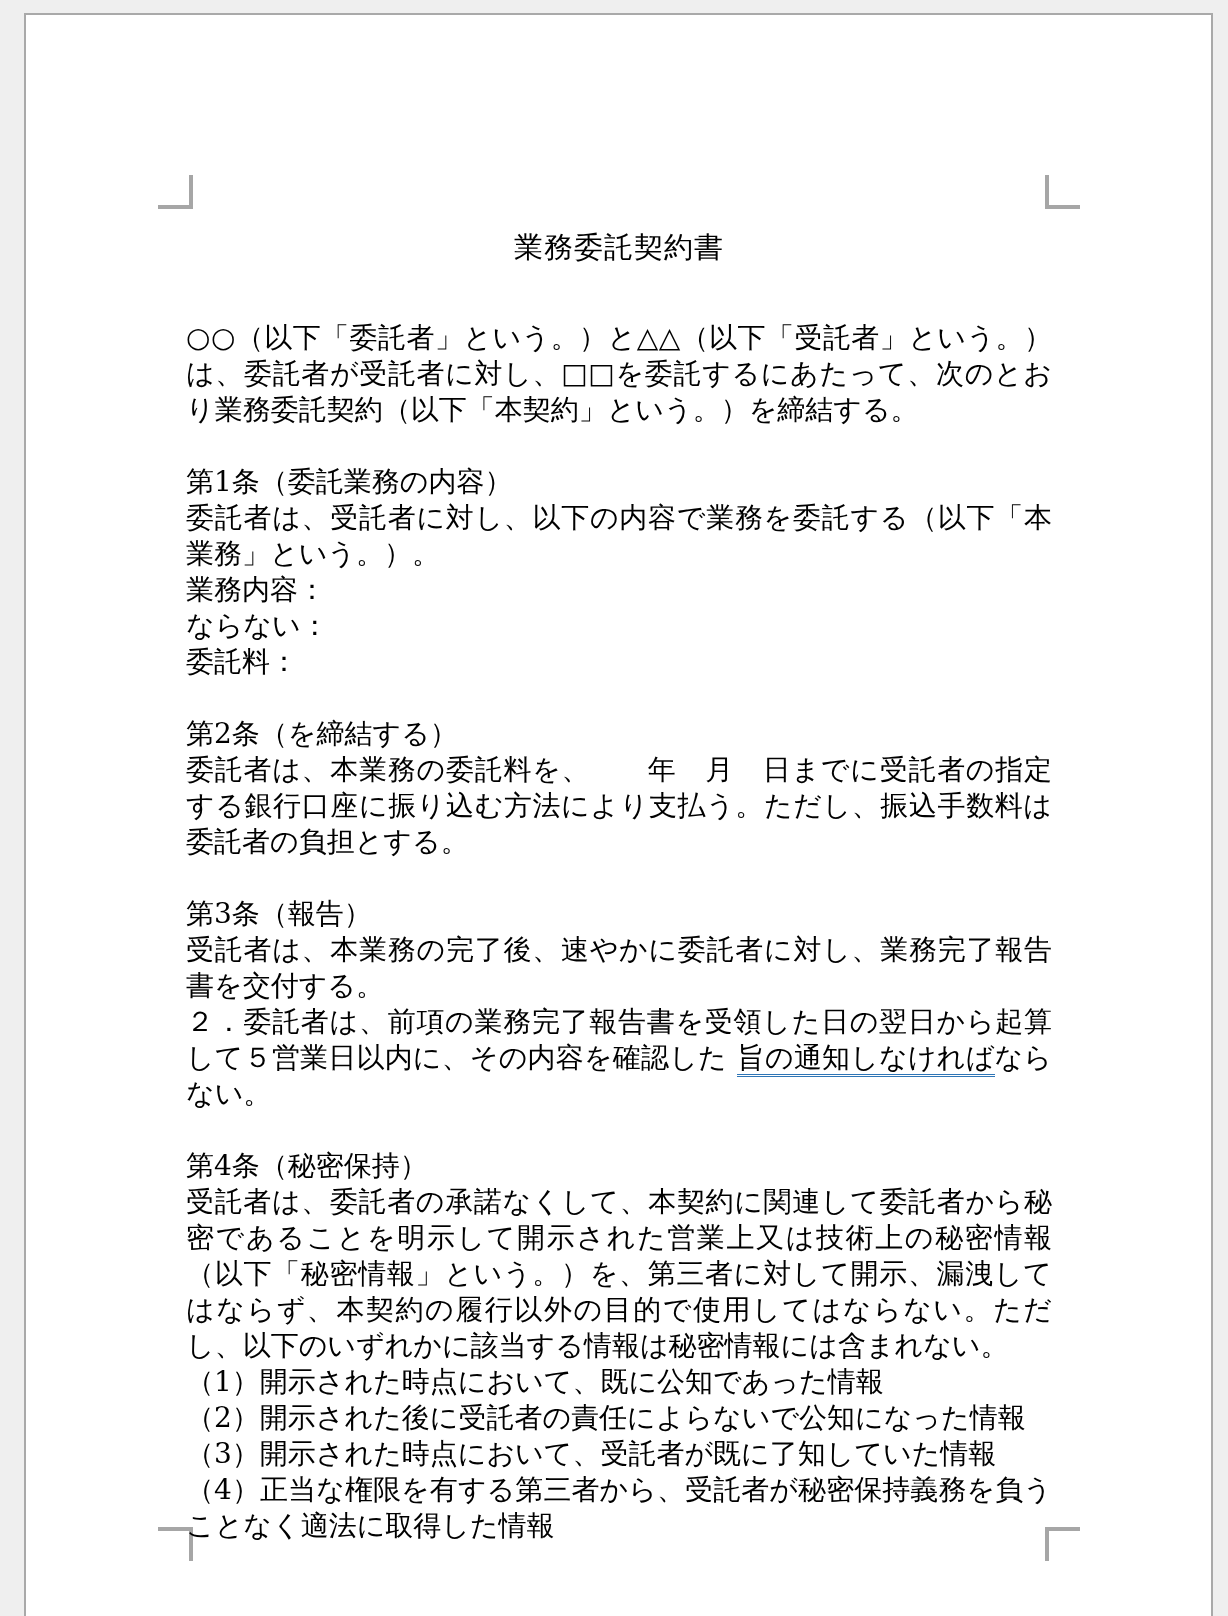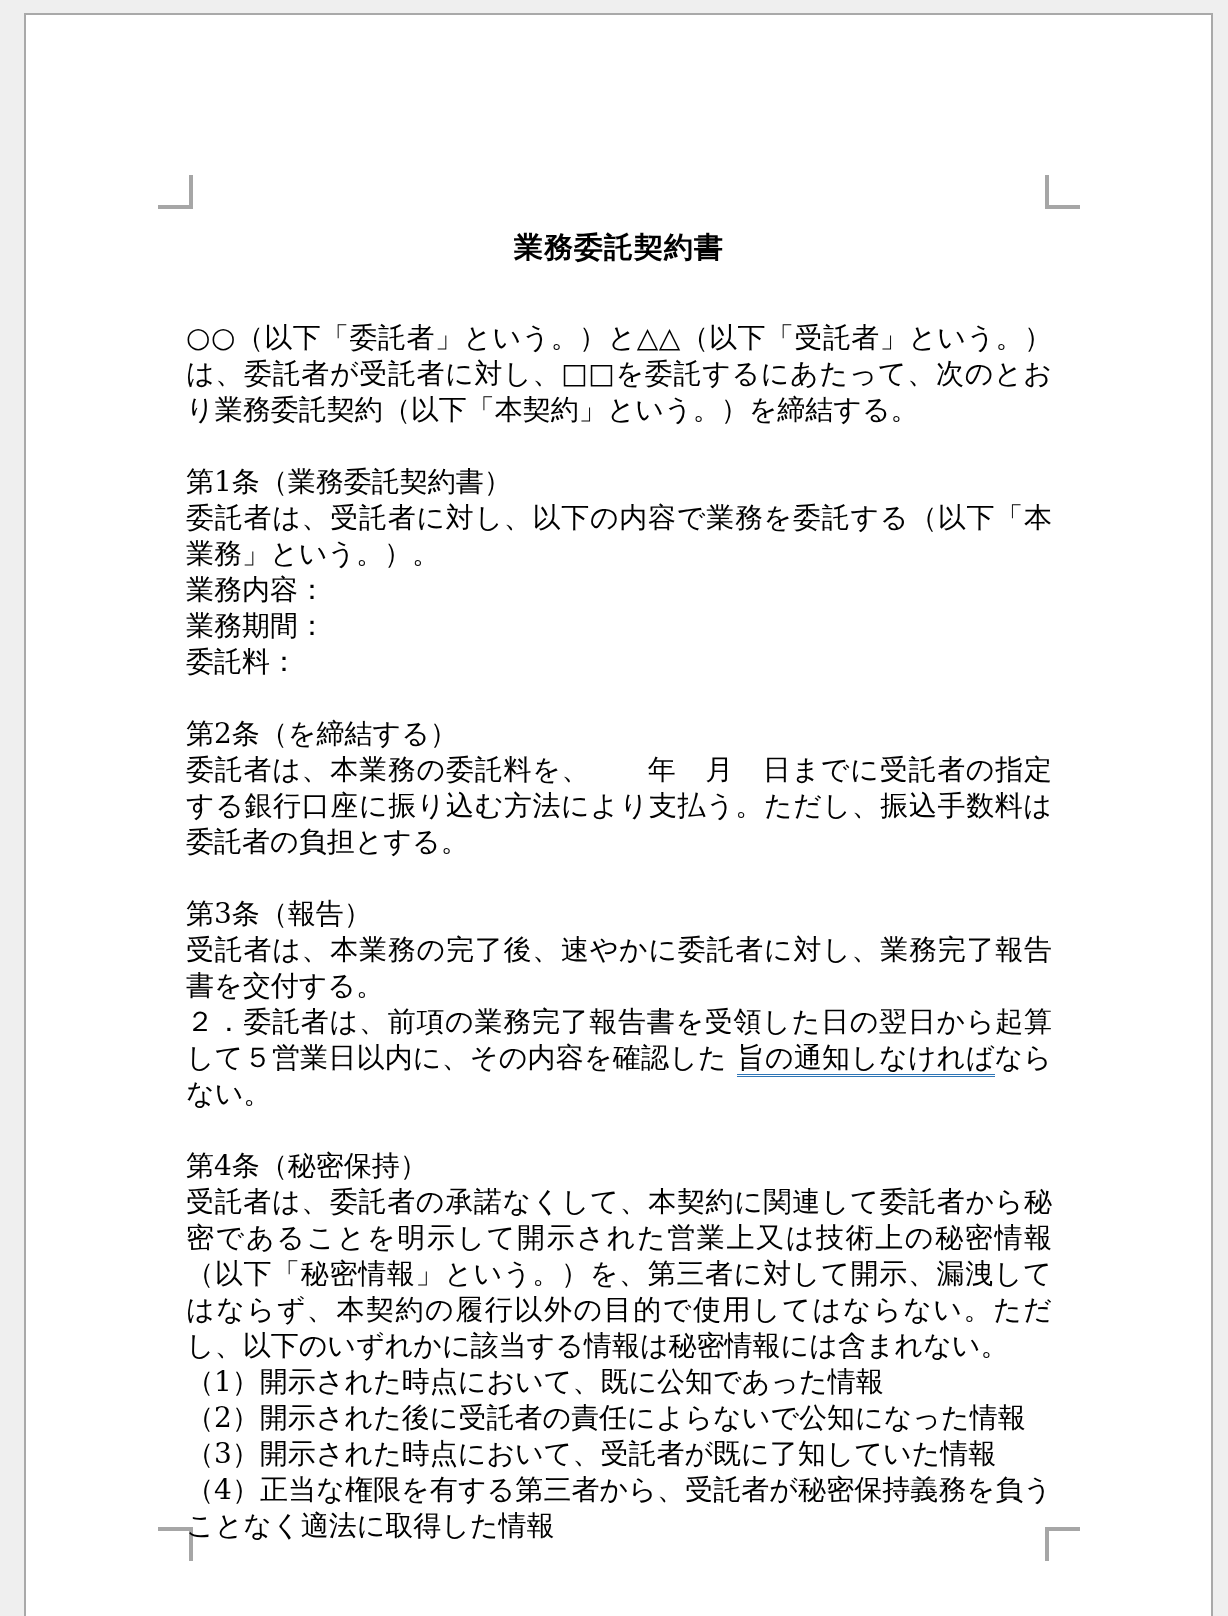--- a/index.html
+++ b/index.html
@@ -26,21 +26,21 @@
   .crop.br{left:1019px;top:1512px;border-left-width:4px;border-top-width:4px;}
 
   .content{
     position:absolute;
     left:160px;top:212px;
     width:866px;
     color:#000;
   }
   .doc-title{
     font-family:"DejaVu Sans", sans-serif;
-    font-weight:700;
+    font-weight:400;
     font-size:29px;
     line-height:40px;
     text-align:center;
     letter-spacing:1px;
     margin:0 0 53px 0;
   }
   .content p{
     margin:0;
     font-size:28px;
     line-height:36px;
@@ -64,24 +64,24 @@
     <div class="crop tr"></div>
     <div class="crop bl"></div>
     <div class="crop br"></div>
 
     <div class="content">
       <h1 class="doc-title">業務委託契約書</h1>
 
       <p>○○（以下「委託者」という。）と△△（以下「受託者」という。）は、委託者が受託者に対し、□□を委託するにあたって、次のとおり業務委託契約（以下「本契約」という。）を締結する。</p>
       <p class="blank"></p>
 
-      <p>第1条（業務委託契約書）</p>
+      <p>第1条（委託業務の内容）</p>
       <p>委託者は、受託者に対し、以下の内容で業務を委託する（以下「本業務」という。）。</p>
       <p>業務内容：</p>
-      <p>業務期間：</p>
+      <p>ならない：</p>
       <p>委託料：</p>
       <p class="blank"></p>
 
       <p>第2条（を締結する）</p>
       <p>委託者は、本業務の委託料を、　　年　月　日までに受託者の指定する銀行口座に振り込む方法により支払う。ただし、振込手数料は委託者の負担とする。</p>
       <p class="blank"></p>
 
       <p>第3条（報告）</p>
       <p>受託者は、本業務の完了後、速やかに委託者に対し、業務完了報告書を交付する。</p>
       <p><span>２．委託者は、前項の業務完了報告書を受領した日の翌日から起算して５営業日以内に、その内容を確認した</span><span class="grammar-underline">旨の通知しなければ</span><span>ならない。</span></p>

